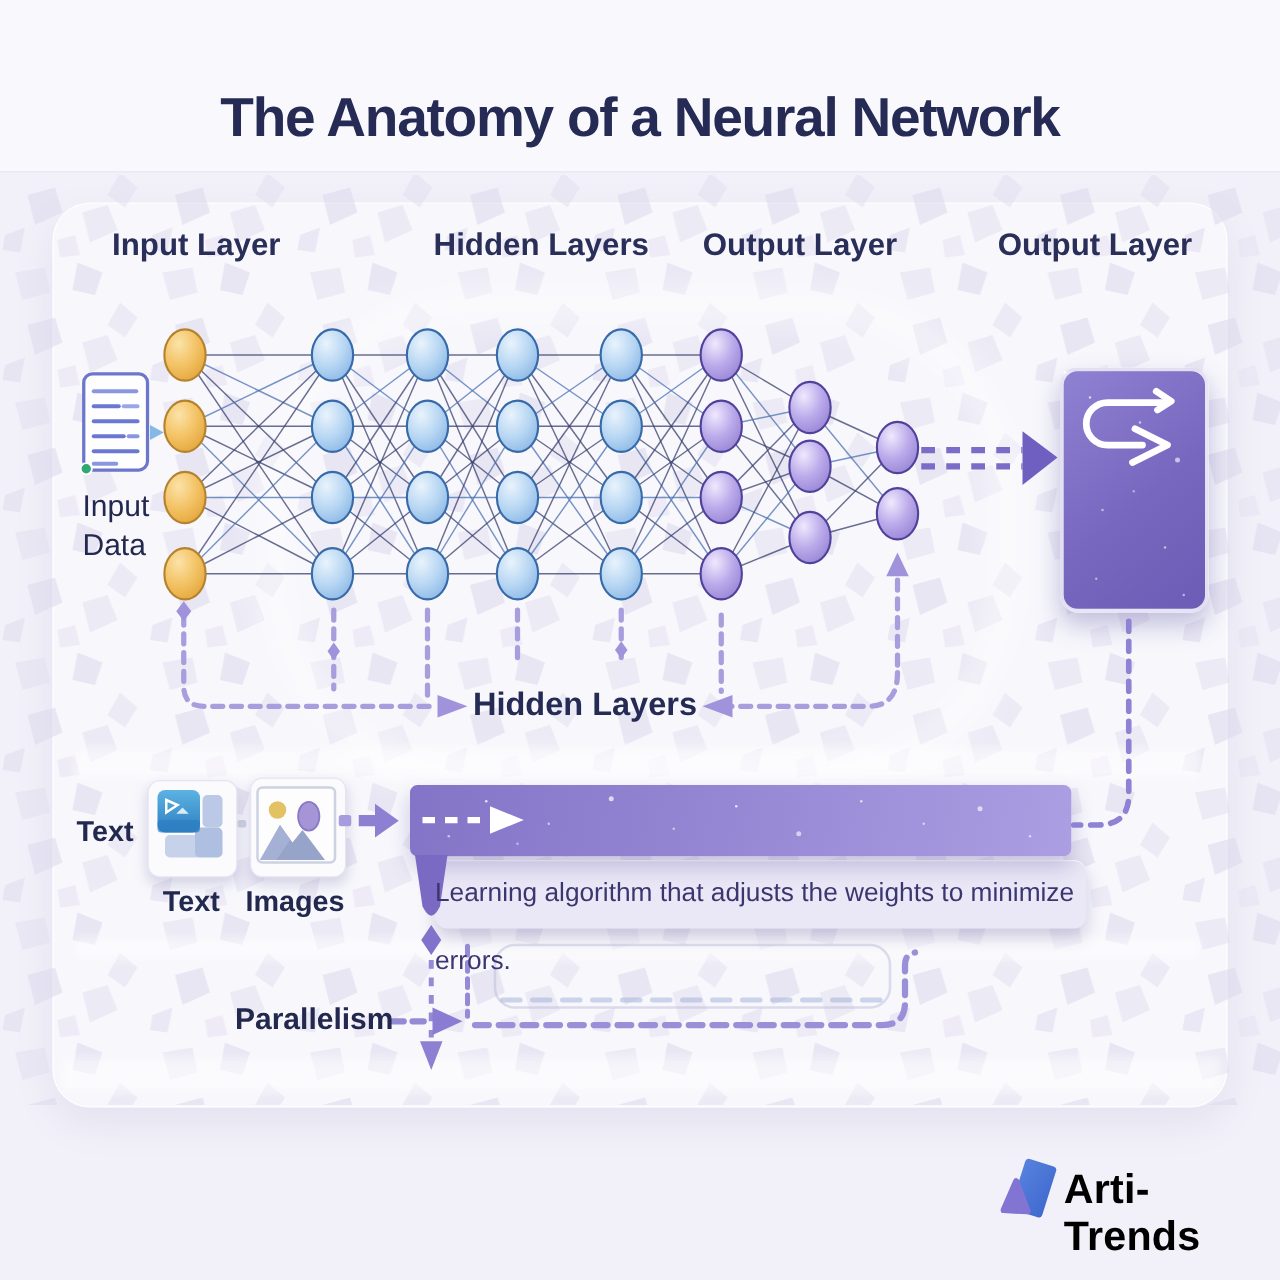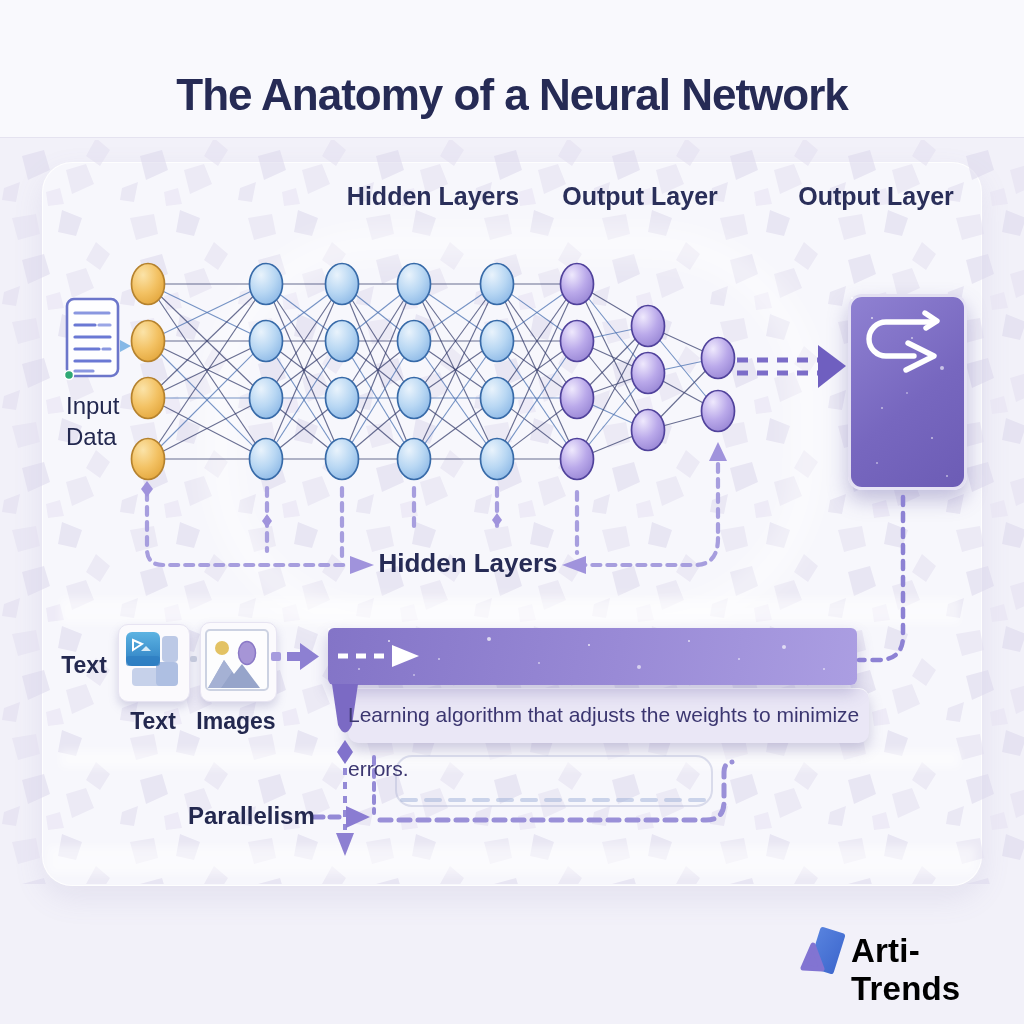--- a/index.html
+++ b/index.html
@@ -96,20 +96,21 @@
 
   <div class="abs top-band"></div>
   <div class="abs title">The Anatomy of a Neural Network</div>
 
   <div class="abs panel"></div>
   <div class="abs soft-ring"></div>
   <div class="abs strip" style="left:60px;top:598px;width:900px;height:26px;"></div>
   <div class="abs strip" style="left:60px;top:750px;width:900px;height:18px;"></div>
   <div class="abs strip" style="left:48px;top:846px;width:928px;height:28px;"></div>
 
+  <div class="abs layer-label" style="left:67px;width:180px;">Input Layer</div>
   <div class="abs layer-label" style="left:333px;width:200px;">Hidden Layers</div>
   <div class="abs layer-label" style="left:550px;width:180px;">Output Layer</div>
   <div class="abs layer-label" style="left:786px;width:180px;">Output Layer</div>
 
   <svg class="layer-svg abs" id="net" viewBox="0 0 1024 1024">
     <defs>
       <radialGradient id="g-input" cx="35%" cy="28%" r="80%">
         <stop offset="0%" stop-color="#fbe3a8"></stop>
           <stop offset="55%" stop-color="#f3c264"></stop>
           <stop offset="100%" stop-color="#e3a63c"></stop>

